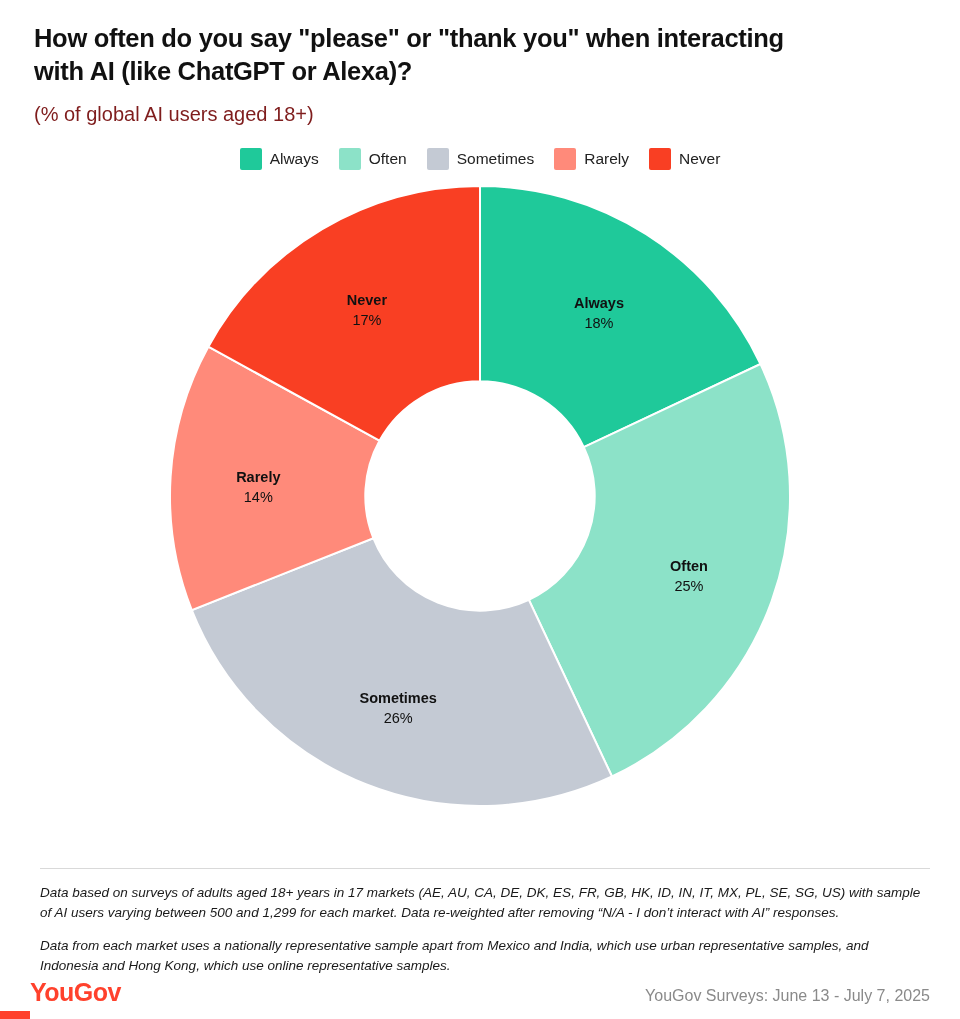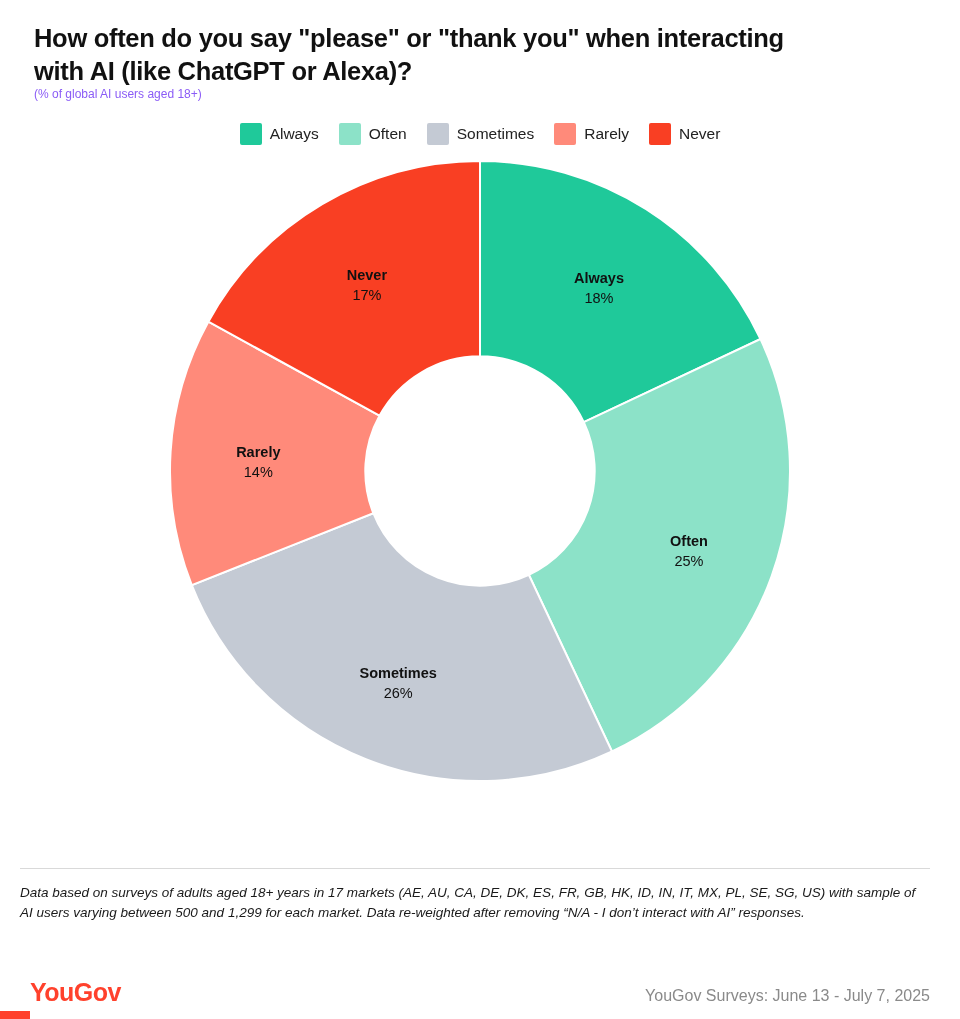--- a/index.html
+++ b/index.html
@@ -25,22 +25,23 @@
   .title {
     font-size: 25.5px;
     font-weight: bold;
     line-height: 1.28;
     letter-spacing: -0.3px;
     padding-top: 22px;
     color: #111111;
     max-width: 800px;
   }
   .subtitle {
-    font-size: 12px;
-    color: #8b5cf6;
+    font-size: 20px;
+    color: #7f1d1d;
+    margin-top: 16px;
     font-weight: normal;
   }
   .legend {
     display: flex;
     flex-direction: row;
     justify-content: center;
     align-items: center;
     gap: 20px;
     margin-top: 22px;
   }
@@ -83,21 +84,21 @@
   }
   .slice-value {
     font-size: 14.5px;
     font-weight: normal;
     fill: #111111;
     text-anchor: middle;
     font-family: "Liberation Sans", sans-serif;
   }
   .footnotes {
     position: absolute;
-    left: 20px;
+    left: 40px;
     right: 30px;
     top: 868px;
   }
   .rule {
     height: 1px;
     background: #d9d9d9;
     width: 100%;
     margin-bottom: 14px;
   }
   .note {
@@ -186,20 +187,21 @@
           <path d="M 48.34492918640234 170.65636102846824 A 310 310 0 0 1 319.99999999999994 10 L 320 205.3 A 114.7 114.7 0 0 0 219.48762379896885 264.7428535805332 Z" fill="#f93f23" stroke="#ffffff" stroke-width="2"></path>
           <text x="206.93426594060634" y="128.81628467201904" class="slice-label">Never</text>
           <text x="206.93426594060634" y="148.81628467201904" class="slice-value">17%</text>
         </svg>
     </div>
   </div>
 
   <div class="footnotes">
     <div class="rule"></div>
     <div class="note">Data based on surveys of adults aged 18+ years in 17 markets (AE, AU, CA, DE, DK, ES, FR, GB, HK, ID, IN, IT, MX, PL, SE, SG, US) with sample of AI users varying between 500 and 1,299 for each market. Data re-weighted after removing “N/A - I don’t interact with AI” responses.</div>
+    <div class="note">Data from each market uses a nationally representative sample apart from Mexico and India, which use urban representative samples, and Indonesia and Hong Kong, which use online representative samples.</div>
   </div>
 
   <div class="footer">
     <div class="logo">YouGov</div>
     <div class="source">YouGov Surveys: June 13 - July 7, 2025</div>
   </div>
 
   <div class="accent-bar"></div>
 </div>
 

